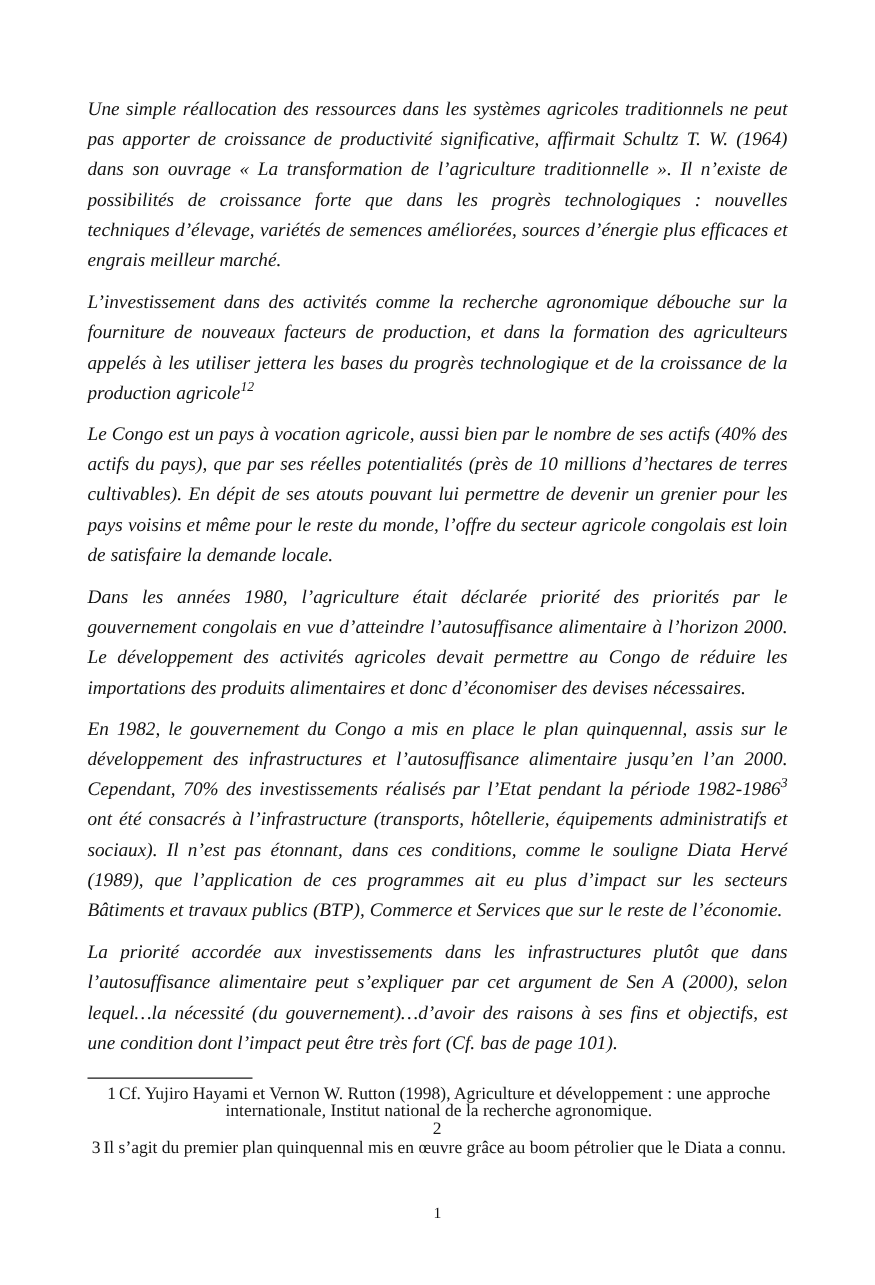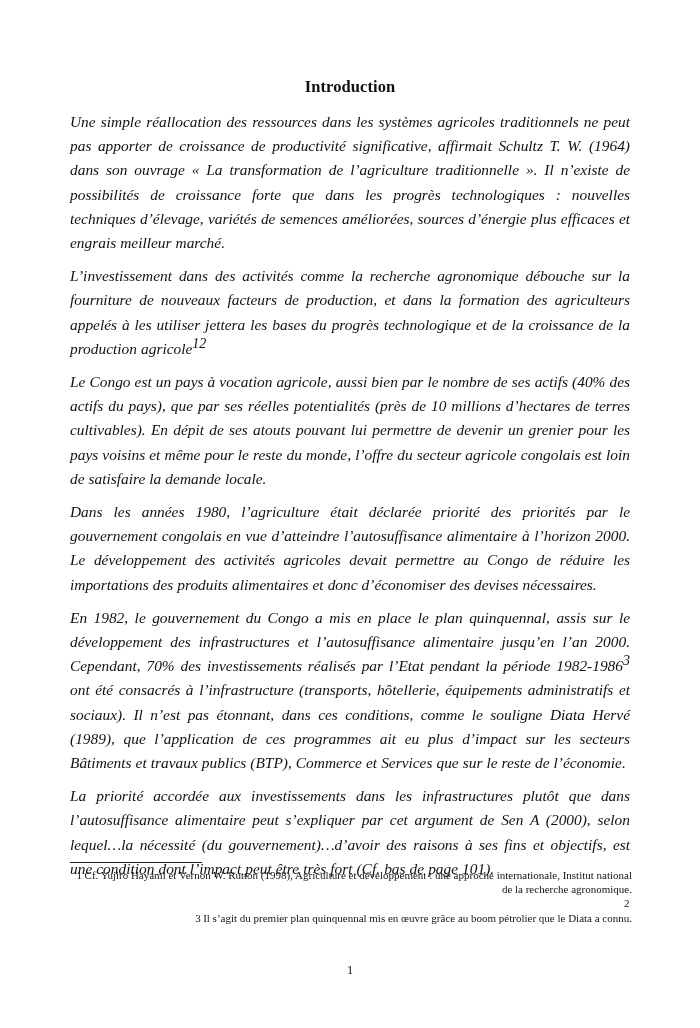--- a/index.html
+++ b/index.html
@@ -52,43 +52,43 @@
     hyphens: none;
     word-spacing: 0.2px;
     font-style: italic;
   }
 
   .para.last {
     margin-bottom: 0;
   }
 
   sup {
-    font-size: 14px;
+    font-size: 11px;
     vertical-align: super;
     line-height: 0;
   }
 
   .footnote-area {
     position: absolute;
     left: 70px;
     top: 862px;
     width: 562px;
   }
 
   .footnote-rule {
     width: 132px;
     height: 0;
     border-top: 1.6px solid #1a1a1a;
     margin: 0 0 6px 0;
   }
 
   .footnote {
-    font-size: 11px;
+    font-size: 14px;
     line-height: 13.6px;
-    text-align: right;
+    text-align: center;
     margin: 0 0 1px 0;
     color: #141414;
   }
 
   .footnote .fn-num {
     margin-right: 2.5px;
   }
 
   .page-number {
     position: absolute;
@@ -100,21 +100,20 @@
     line-height: 16px;
   }
 </style>
 </head>
 <body>
 
 <div class="page">
 
   <div class="content">
 
-    <h1 class="doc-title">Introduction</h1>
 
     <p class="para">Une simple réallocation des ressources dans les systèmes agricoles traditionnels ne peut pas apporter de croissance de productivité significative, affirmait Schultz T. W. (1964) dans son ouvrage « La transformation de l’agriculture traditionnelle ». Il n’existe de possibilités de croissance forte que dans les progrès technologiques : nouvelles techniques d’élevage, variétés de semences améliorées, sources d’énergie plus efficaces et engrais meilleur marché.</p>
 
     <p class="para"><span>L’investissement dans des activités comme la recherche agronomique débouche sur la fourniture de nouveaux facteurs de production, et dans la formation des agriculteurs appelés à les utiliser jettera les bases du progrès technologique et de la croissance de la production agricole</span><sup>12</sup></p>
 
     <p class="para">Le Congo est un pays à vocation agricole, aussi bien par le nombre de ses actifs (40% des actifs du pays), que par ses réelles potentialités (près de 10 millions d’hectares de terres cultivables). En dépit de ses atouts pouvant lui permettre de devenir un grenier pour les pays voisins et même pour le reste du monde, l’offre du secteur agricole congolais est loin de satisfaire la demande locale.</p>
 
     <p class="para">Dans les années 1980, l’agriculture était déclarée priorité des priorités par le gouvernement congolais en vue d’atteindre l’autosuffisance alimentaire à l’horizon 2000. Le développement des activités agricoles devait permettre au Congo de réduire les importations des produits alimentaires et donc d’économiser des devises nécessaires.</p>
 
     <p class="para"><span>En 1982, le gouvernement du Congo a mis en place le plan quinquennal, assis sur le développement des infrastructures et l’autosuffisance alimentaire jusqu’en l’an 2000. Cependant, 70% des investissements réalisés par l’Etat pendant la période 1982-1986</span><sup>3</sup><span> ont été consacrés à l’infrastructure (transports, hôtellerie, équipements administratifs et sociaux). Il n’est pas étonnant, dans ces conditions, comme le souligne Diata Hervé (1989), que l’application de ces programmes ait eu plus d’impact sur les secteurs Bâtiments et travaux publics (BTP), Commerce et Services que sur le reste de l’économie.</span></p>

